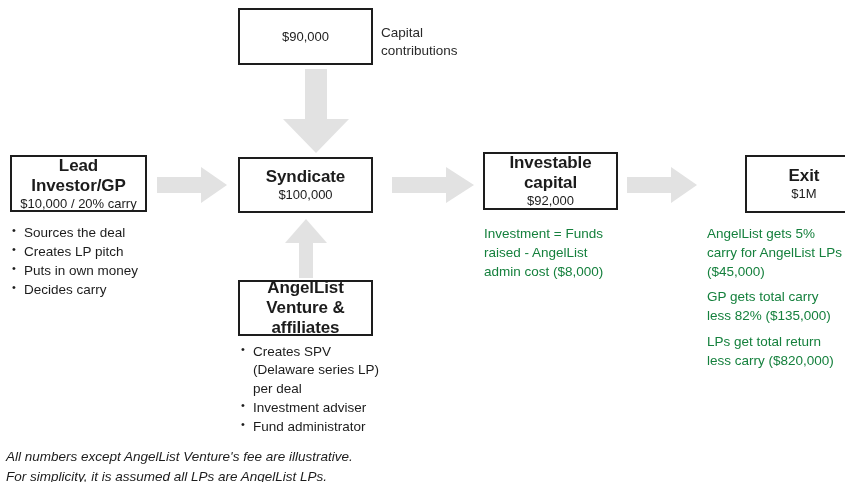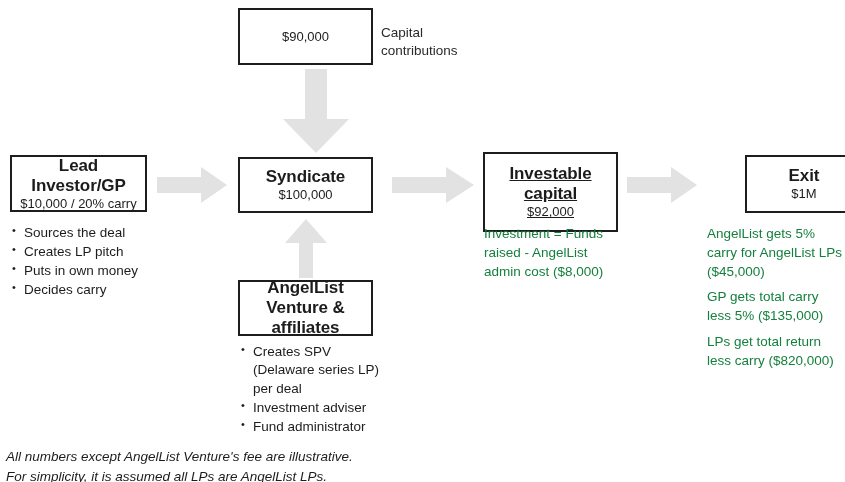--- a/index.html
+++ b/index.html
@@ -150,21 +150,21 @@
       <li>Fund administrator</li>
     </ul>
   </div>
 
   <div class="arrow" style="left:392px; top:167px; width:82px; height:36px;">
     <svg width="82" height="36" viewBox="0 0 82 36" aria-hidden="true">
       <polygon points="0,10 54,10 54,0 82,18 54,36 54,26 0,26" fill="#e2e2e2"></polygon>
     </svg>
   </div>
 
-  <div class="node" style="left:483px; top:152px; width:135px; height:80px;text-decoration:underline;">
+  <div class="node" style="left:483px; top:152px; width:135px; height:58px;">
     <div class="t1" style="max-width:120px;">Investable capital</div>
     <div class="t2">$92,000</div>
   </div>
 
   <div class="plain-note" style="left:484px; top:224px; width:140px;">
     <span>Investment = Funds raised - AngelList admin cost ($8,000)</span>
   </div>
 
   <div class="arrow" style="left:627px; top:167px; width:70px; height:36px;">
     <svg width="70" height="36" viewBox="0 0 70 36" aria-hidden="true">
@@ -174,21 +174,21 @@
 
   <div class="node" style="left:745px; top:155px; width:118px; height:58px;">
     <div class="t1">Exit</div>
     <div class="t2">$1M</div>
   </div>
 
   <div class="plain-note" style="left:707px; top:224px; width:138px;">
     <span>AngelList gets 5% carry for AngelList LPs ($45,000)</span>
   </div>
   <div class="plain-note" style="left:707px; top:287px; width:138px;">
-    <span>GP gets total carry less 5% ($135,000)</span>
+    <span>GP gets total carry less 82% ($135,000)</span>
   </div>
   <div class="plain-note" style="left:707px; top:332px; width:138px;">
     <span>LPs get total return less carry ($820,000)</span>
   </div>
 
   <div class="footnote" style="left:6px; top:447px; width:420px;">
     <div>All numbers except AngelList Venture's fee are illustrative.</div>
     <div>For simplicity, it is assumed all LPs are AngelList LPs.</div>
   </div>
 

